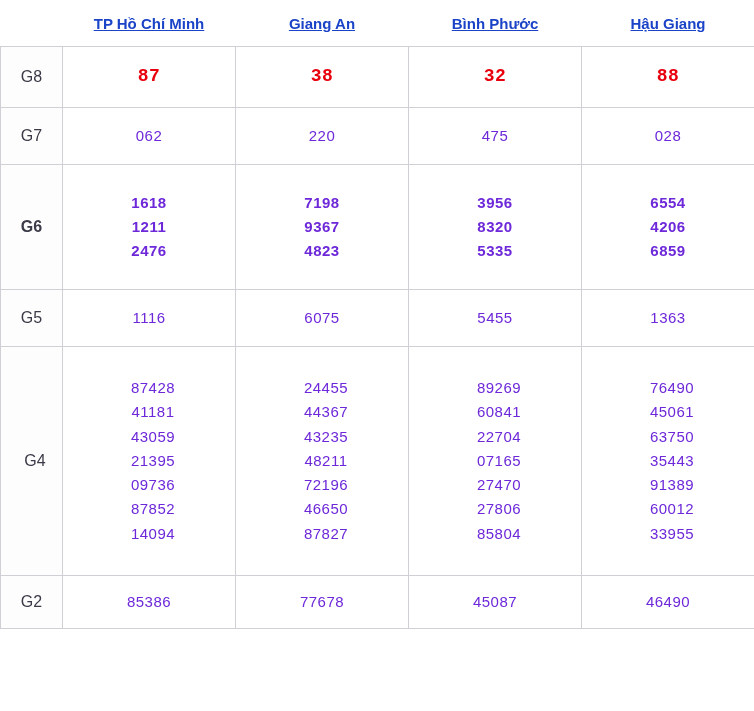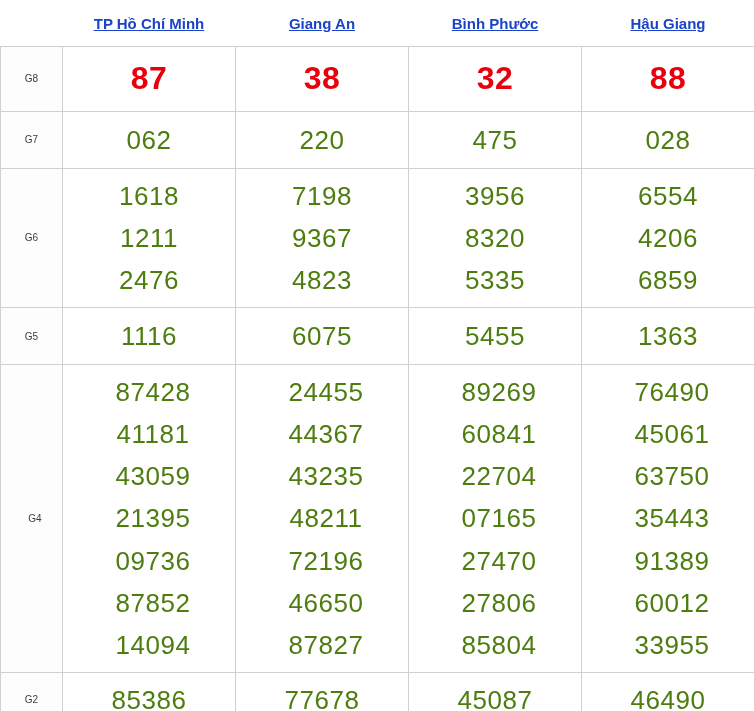--- a/index.html
+++ b/index.html
@@ -39,46 +39,46 @@
     background: #ffffff;
   }
 
   tbody td {
     border: 1px solid #cfcfd6;
     text-align: center;
     vertical-align: middle;
     background: #ffffff;
   }
   td.rowlabel {
-    font-size: 10px;
+    font-size: 16px;
     color: #3a3a48;
     font-weight: normal;
     background: #fdfdfd;
   }
   td.nums {
     padding: 6px 0;
-    font-size: 26px;
-    color: #4d7c0f;
+    font-size: 15px;
+    color: #6d28d9;
     line-height: 1.62;
     letter-spacing: 0.5px;
   }
   td.nums .n {
     display: block;
   }
   
   td.nums.hl {
     color: #e8000d;
     font-weight: bold;
     font-size: 26px;
   }
-  tr.row-g8 td.nums.hl { font-size: 32px; }
+  tr.row-g8 td.nums.hl { font-size: 18px; font-family: Liberation Mono, monospace; }
 
   tr.row-g8 td { height: 48px; }
   tr.row-g7 td { height: 44px; }
-  tr.row-g6 td { height: 112px; }
+  tr.row-g6 td { height: 112px; font-weight: bold; }
   tr.row-g5 td { height: 44px; }
   tr.row-g4 td { height: 216px; padding-left: 8px; }
   tr.row-g3 td { height: 78px; }
   tr.row-g2 td { height: 40px; }
 </style>
 </head>
 <body>
 
 <table class="lottery">
   <colgroup>

